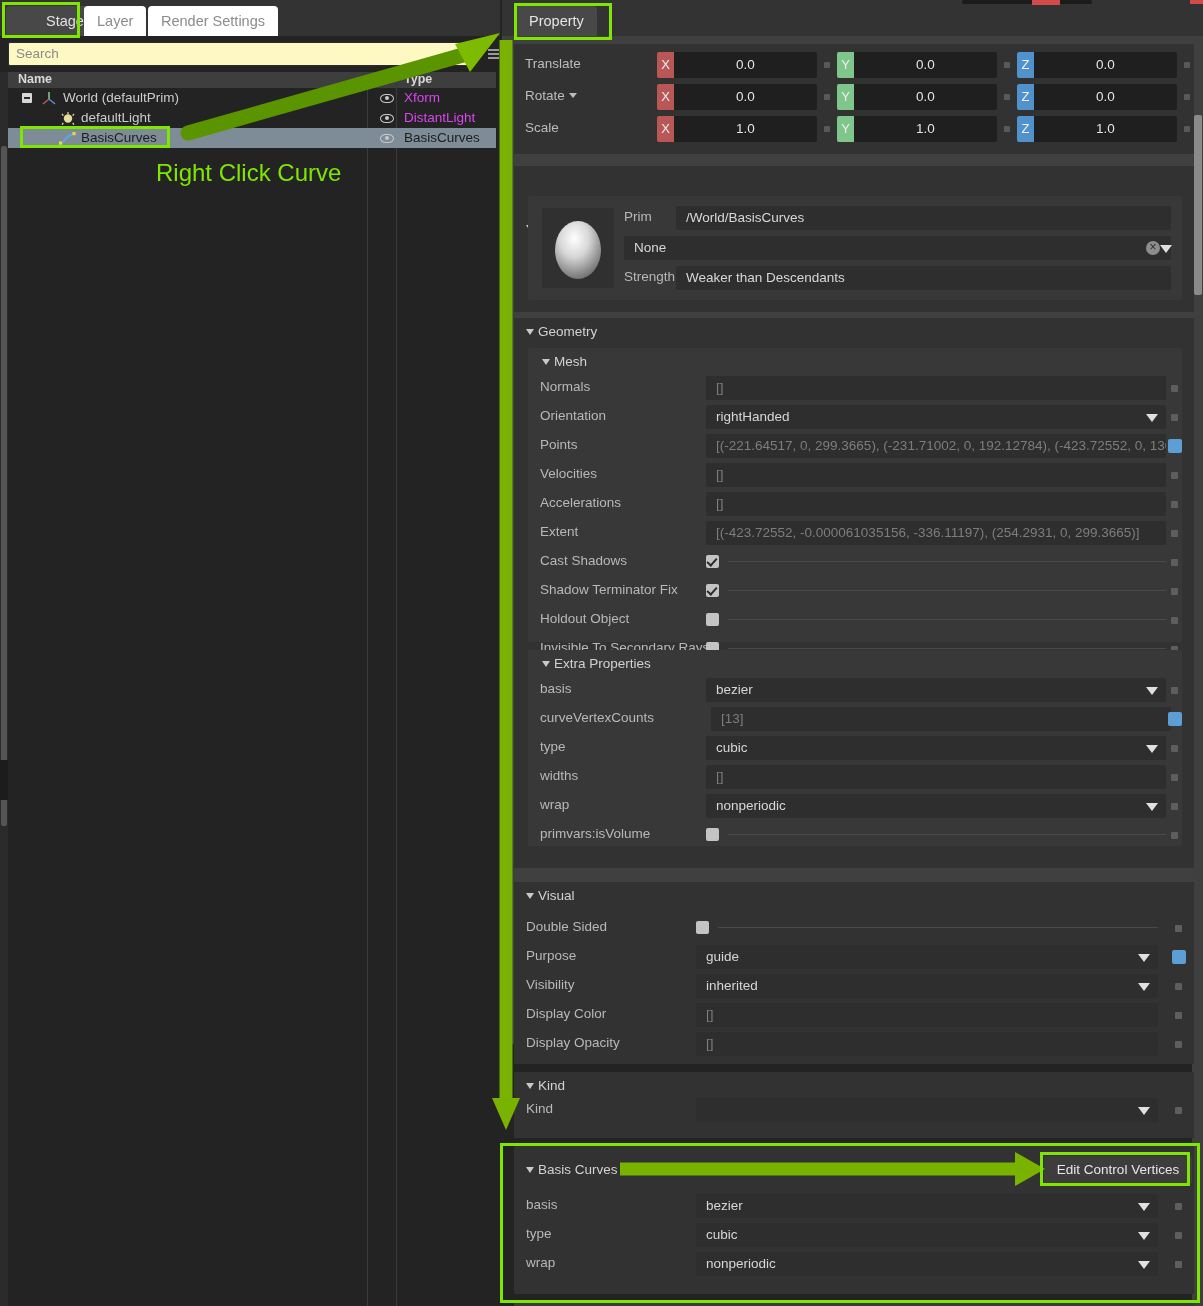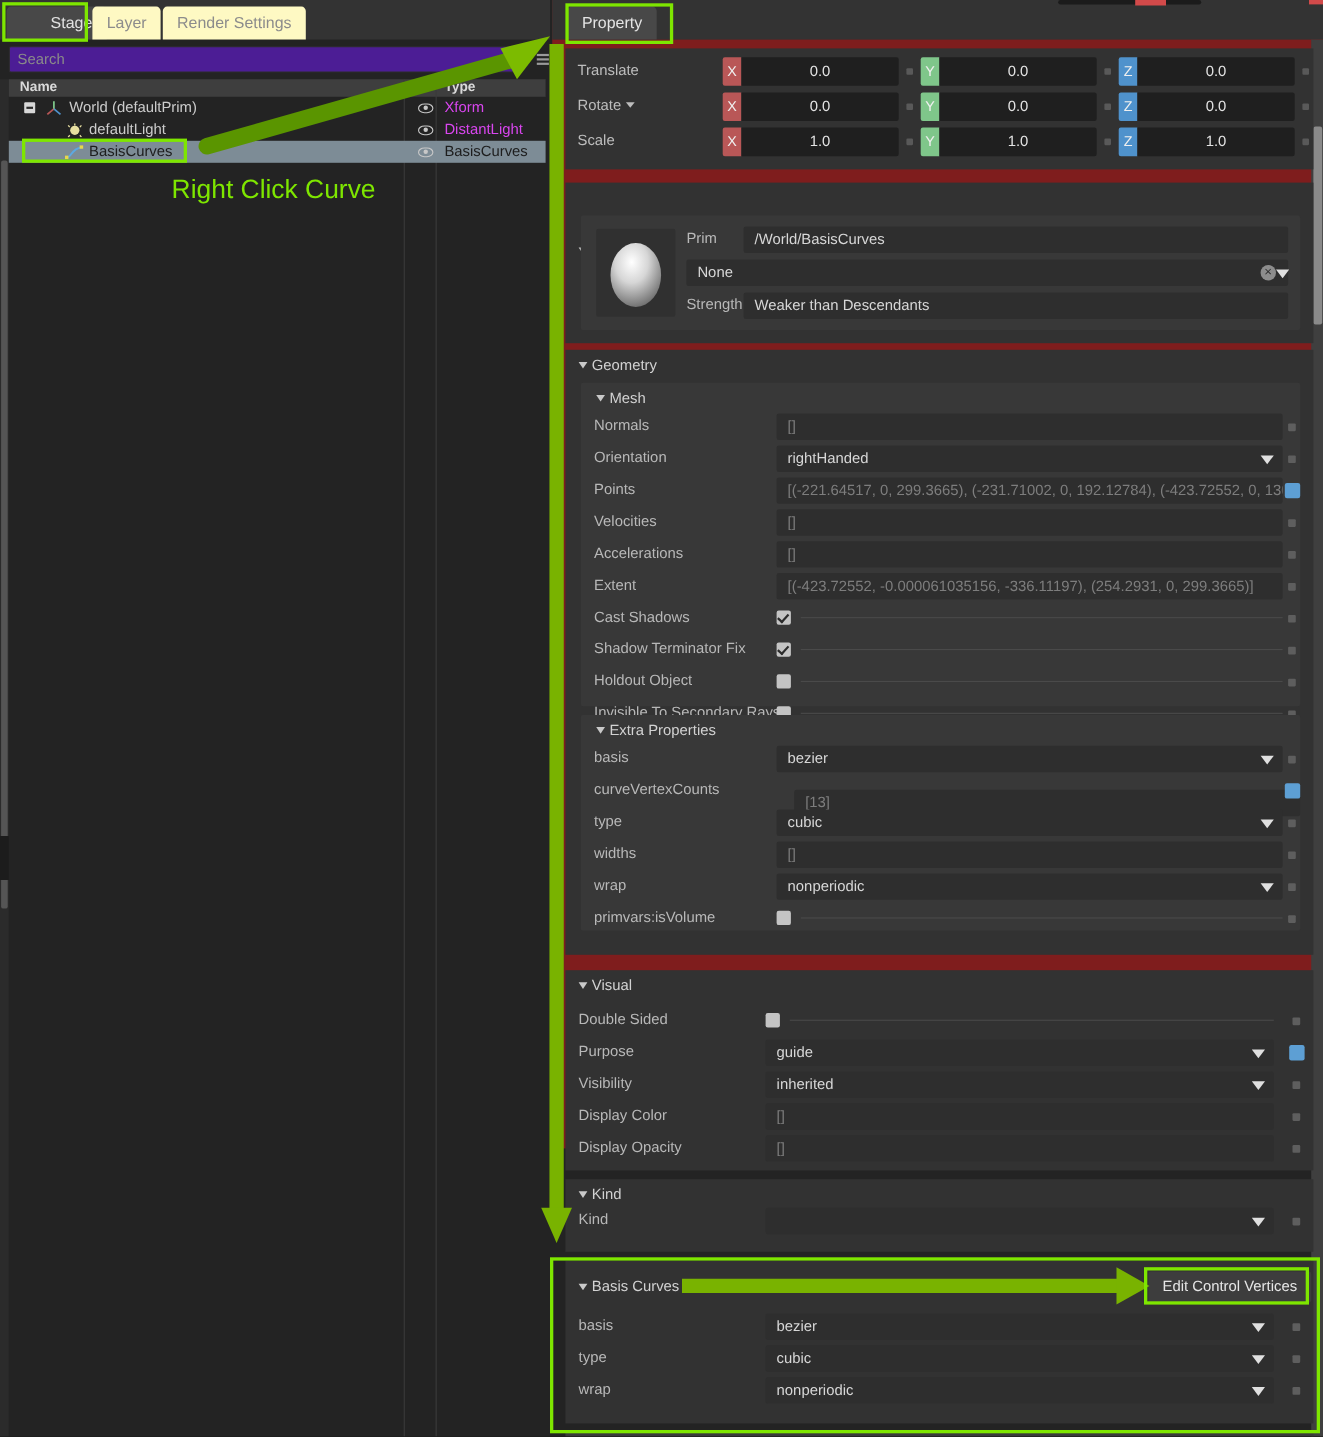--- a/index.html
+++ b/index.html
@@ -15,33 +15,33 @@
   #stage-panel{
     position:absolute; left:0; top:0; width:500px; height:1306px;
     background:#232323;
   }
   .tabstrip{
     position:absolute; left:0; top:0; width:500px; height:36px;
     background:#333333;
   }
   .tab{
     position:absolute; top:6px; height:30px;
-    background:#fef9c3; color:#8c8c8c;
+    background:#ffffff; color:#8c8c8c;
     font-size:14.5px; line-height:30px; padding:0 13px;
     border-top-left-radius:4px; border-top-right-radius:4px;
     white-space:nowrap;
   }
   .tab.active{ background:#484848; color:#e2e2e2;padding-left:40px; }
   #tab-stage{ left:6px; }
   #tab-layer{ left:84px; }
   #tab-render{ left:148px; }
 
   .searchbar{
     position:absolute; left:8px; top:42px; width:460px; height:24px;
-    background:#4c1d95; border:1px solid #2d2d2d; border-radius:2px;
+    background:#fef9c3; border:1px solid #2d2d2d; border-radius:2px;
   }
   .searchbar span{
     position:absolute; left:7px; top:3px; font-size:13.5px; color:#8a8a8a;
   }
   .searchtools{
     position:absolute; left:470px; top:42px; width:30px; height:24px;
   }
   .funnel{
     position:absolute; left:0; top:6px;
     width:0;height:0;border-left:7px solid transparent;border-right:7px solid transparent;
@@ -92,21 +92,21 @@
   }
 
   
   .lscroll-track{ position:absolute; left:0px; top:72px; width:8px; height:1234px; background:#2b2b2b; }
   .lscroll-thumb{ position:absolute; left:1px; top:74px; width:6px; height:680px; background:#555; border-radius:2px; }
   .lsplit{ position:absolute; left:0; top:760px; width:8px; height:40px; background:#1c1c1c; }
 
   
   #prop-panel{
     position:absolute; left:502px; top:0; width:701px; height:1044px;
-    background:#7f1d1d;
+    background:#404040;
   }
   .ptabstrip{ position:absolute; left:0; top:0; width:701px; height:36px; background:#333333; }
   #tab-property{
     position:absolute; left:14px; top:6px; height:30px; background:#484848; color:#e4e4e4;
     font-size:14.5px; line-height:30px; padding:0 13px;
     border-top-left-radius:4px; border-top-right-radius:4px;
   }
   .red-chip{ position:absolute; left:530px; top:0px; width:28px; height:5px; background:#d24a4a; }
   .dk-chip{ position:absolute; left:460px; top:0px; width:130px; height:4px; background:#1b1b1b; border-radius:3px; }
   .red-chip2{ position:absolute; left:688px; top:0px; width:14px; height:4px; background:#d24a4a; }
@@ -453,21 +453,21 @@
           <span>Extra Properties</span>
         </div>
         <div id="extra-rows">
             <div class="prow" style="left: 12px; top: 28px; width: 640px;">
               <div class="plabel">basis</div>
               <div class="pfield combo" style="left: 166px; width: 460px;">bezier<div class="combo-arrow"></div></div>
               <div class="minidot" style="left: 631px; top: 9px;"></div>
             </div>
             <div class="prow" style="left: 12px; top: 57px; width: 640px;">
               <div class="plabel">curveVertexCounts</div>
-              <div class="pfield dim" style="left: 182px; width: 460px; margin-top: 11px;">[13]</div>
+              <div class="pfield dim" style="left: 171px; width: 460px;">[13]</div>
               <div class="bluebox" style="left: 628px; top: 5px;"></div>
             </div>
             <div class="prow" style="left: 12px; top: 86px; width: 640px;">
               <div class="plabel">type</div>
               <div class="pfield combo" style="left: 166px; width: 460px;">cubic<div class="combo-arrow"></div></div>
               <div class="minidot" style="left: 631px; top: 9px;"></div>
             </div>
             <div class="prow" style="left: 12px; top: 115px; width: 640px;">
               <div class="plabel">widths</div>
               <div class="pfield dim" style="left: 166px; width: 460px;">[]</div>

